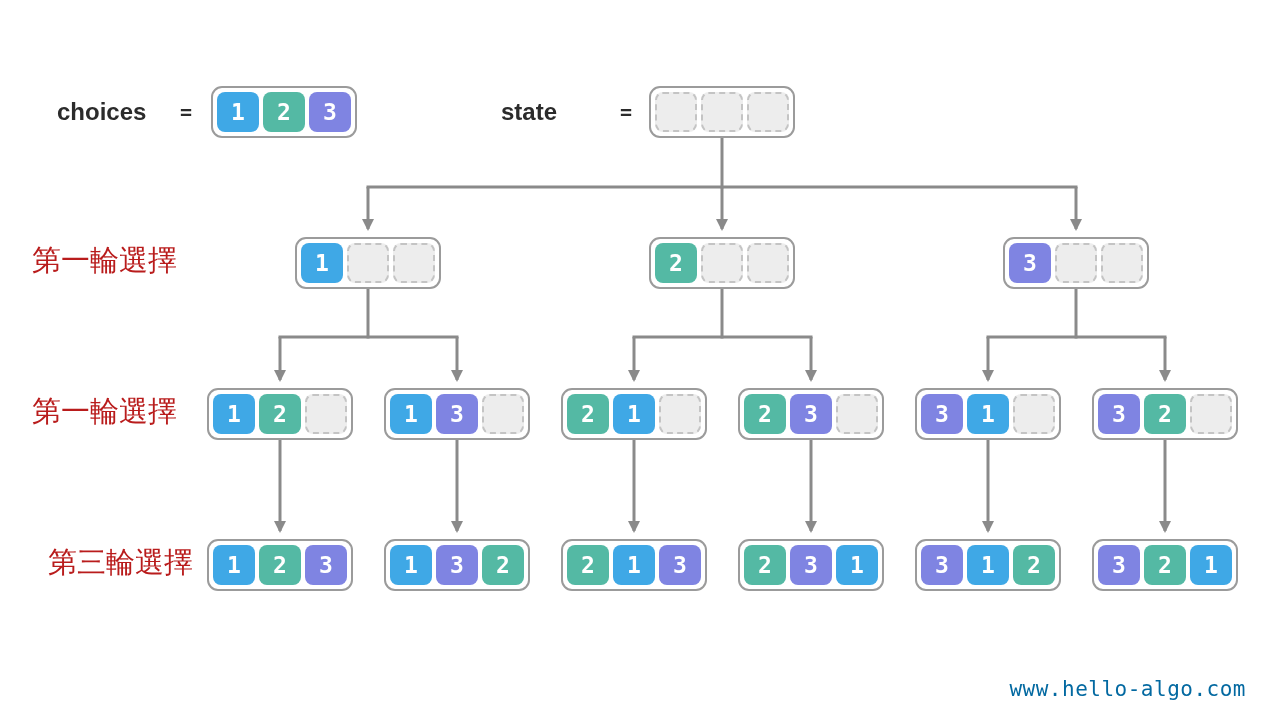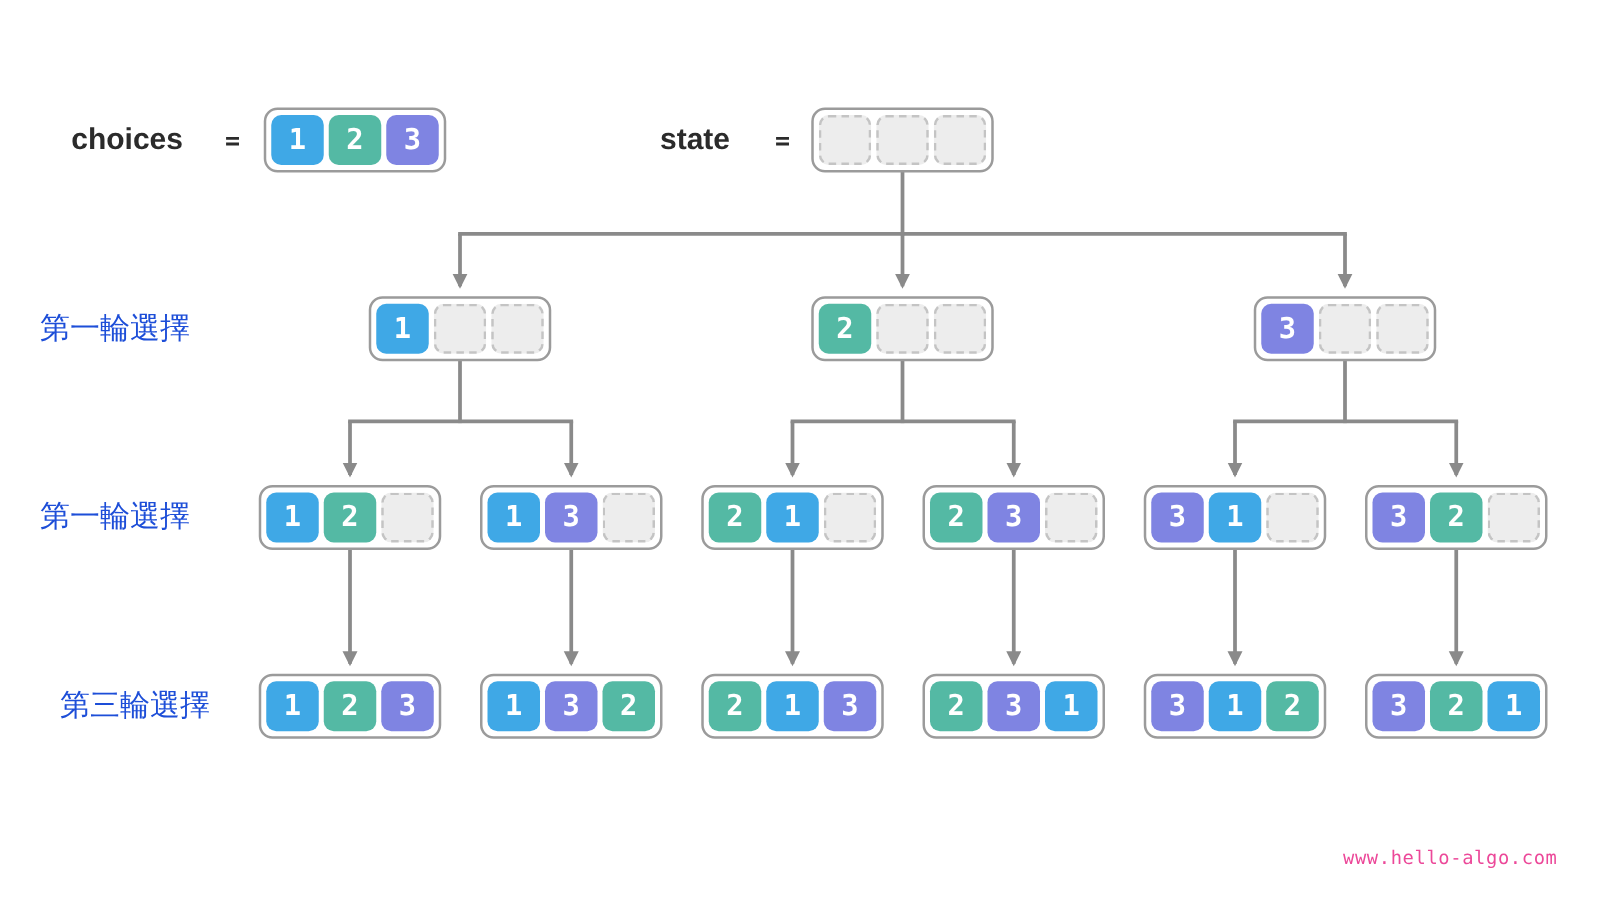--- a/index.html
+++ b/index.html
@@ -12,40 +12,40 @@
     position:absolute; height:52px; line-height:52px;
     font-family:Liberation Sans, sans-serif; font-weight:bold;
     font-size:24px; color:#2b2b2b; white-space:pre;
   }
   .eq {
     position:absolute; height:52px; line-height:52px;
     font-family:"DejaVu Sans Mono", monospace; font-weight:bold;
     font-size:20px; color:#2b2b2b;
   }
   .row-label {
-    position:absolute; font-size:24px; line-height:30px; color:#1d4ed8;
-    font-family:Liberation Sans, sans-serif;
+    position:absolute; font-size:29px; line-height:30px; color:#b91c1c;
+    font-family:Liberation Mono, monospace;
   }
   .array-node {
     position:absolute; display:flex; gap:4px; padding:4px;
     background:#ffffff; border:2px solid #9b9b9b; border-radius:11px;
     height:52px; width:146px;
   }
   .cell {
     width:42px; height:40px; border-radius:8px;
     display:flex; align-items:center; justify-content:center;
     font-family:"DejaVu Sans Mono", monospace; font-weight:bold;
     font-size:23px; color:#ffffff;
   }
   .cell.empty { background:#ededed; border:2px dashed #c4c4c4; }
   svg.connectors { position:absolute; left:0; top:0; pointer-events:none; }
   .watermark {
     position:absolute; right:34px; top:677px;
-    font-family:"DejaVu Sans Mono", monospace; font-size:15px;
-    letter-spacing:0.5px; color:#ec4899;
+    font-family:"DejaVu Sans Mono", monospace; font-size:21px;
+    letter-spacing:0.5px; color:#0369a1;
   }
 </style>
 </head>
 <body>
 
 <div class="canvas">
 
   <svg class="connectors" width="1280" height="720">
     <defs>
       <marker id="ah" markerUnits="userSpaceOnUse" markerWidth="13" markerHeight="13" refX="10" refY="6" orient="auto">
@@ -84,21 +84,21 @@
   </svg>
 
   <span class="code-label" style="left:57px;top:86px">choices</span>
   <span class="eq" style="left:180px;top:86px">=</span>
   <div class="array-node" style="left:211px;top:86px">
     <span class="cell" style="background: rgb(63, 168, 230);">1</span>
     <span class="cell" style="background: rgb(84, 185, 164);">2</span>
     <span class="cell" style="background: rgb(127, 132, 226);">3</span>
   </div>
 
-  <span class="code-label" style="left:528px;top:86px">state</span>
+  <span class="code-label" style="left:501px;top:86px">state</span>
   <span class="eq" style="left:620px;top:86px">=</span>
   <div class="array-node" style="left:649px;top:86px">
     <span class="cell empty"></span>
     <span class="cell empty"></span>
     <span class="cell empty"></span>
   </div>
 
   <div class="row-label" style="left:32px;top:248px">第一輪選擇</div>
   <div class="row-label" style="left:32px;top:399px">第一輪選擇</div>
   <div class="row-label" style="left:48px;top:550px">第三輪選擇</div>

